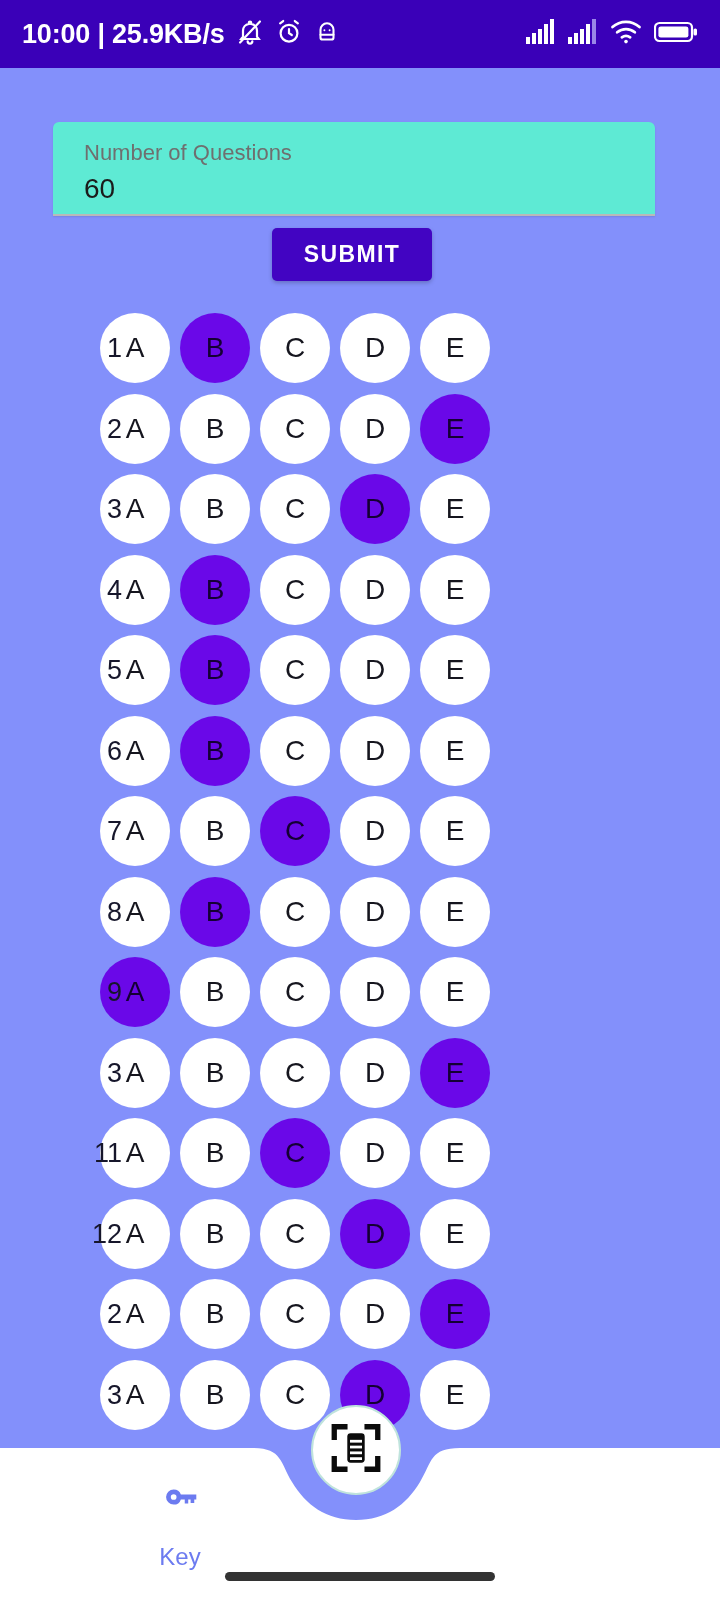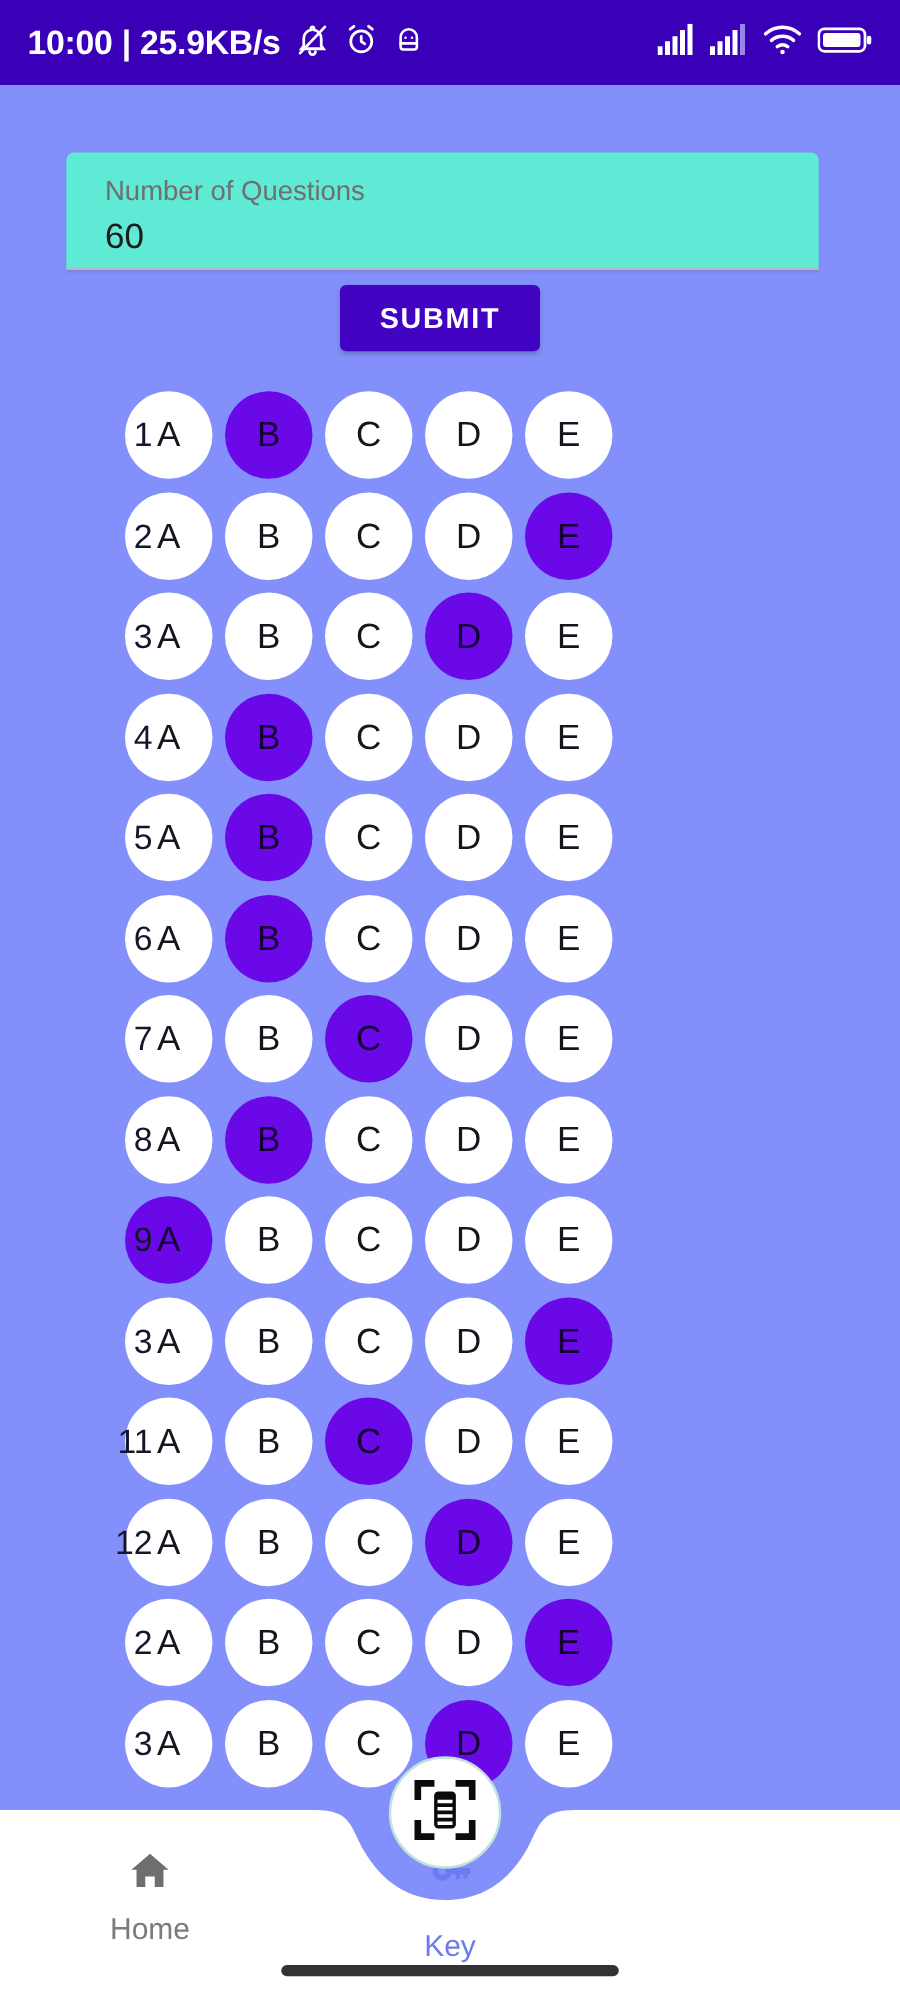--- a/index.html
+++ b/index.html
@@ -400,28 +400,20 @@
       </div>
     </div>
 
   <div id="bottom-nav-wrap">
     <svg id="nav-shape" viewBox="0 0 720 152" preserveAspectRatio="none">
       <path d="M0,0 L252,0 C282,0 280,14 292,34 C306,57 326,72 356,72 C386,72 406,57 420,34 C432,14 430,0 460,0 L720,0 L720,152 L0,152 Z" fill="#FFFFFF"></path>
     </svg>
 
     <div id="nav-items">
 
-      <div class="nav-item">
-        <span>
-          <svg width="38" height="38" viewBox="0 0 24 24" fill="#6E6E6E">
-            <path d="M12 3.2 2.6 11.2h2.6V20h4.4v-5.3h4.8V20h4.4v-8.8h2.6L12 3.2z"></path>
-          </svg>
-        </span>
-        <span class="nav-label">Home</span>
-      </div>
 
       <div class="nav-item active">
         <span>
           <svg width="38" height="38" viewBox="0 0 24 24" fill="#6C7BF0">
             <path d="M8 7.2a4.8 4.8 0 1 0 0 9.6 4.8 4.8 0 0 0 4.55-3.3H15v2.6h2.2v-2.6h1.5v2.3H21v-2.3h1.3v-3.1h-9.75A4.8 4.8 0 0 0 8 7.2zm0 3a1.8 1.8 0 1 1 0 3.6 1.8 1.8 0 0 1 0-3.6z"></path>
           </svg>
         </span>
         <span class="nav-label">Key</span>
       </div>
 

